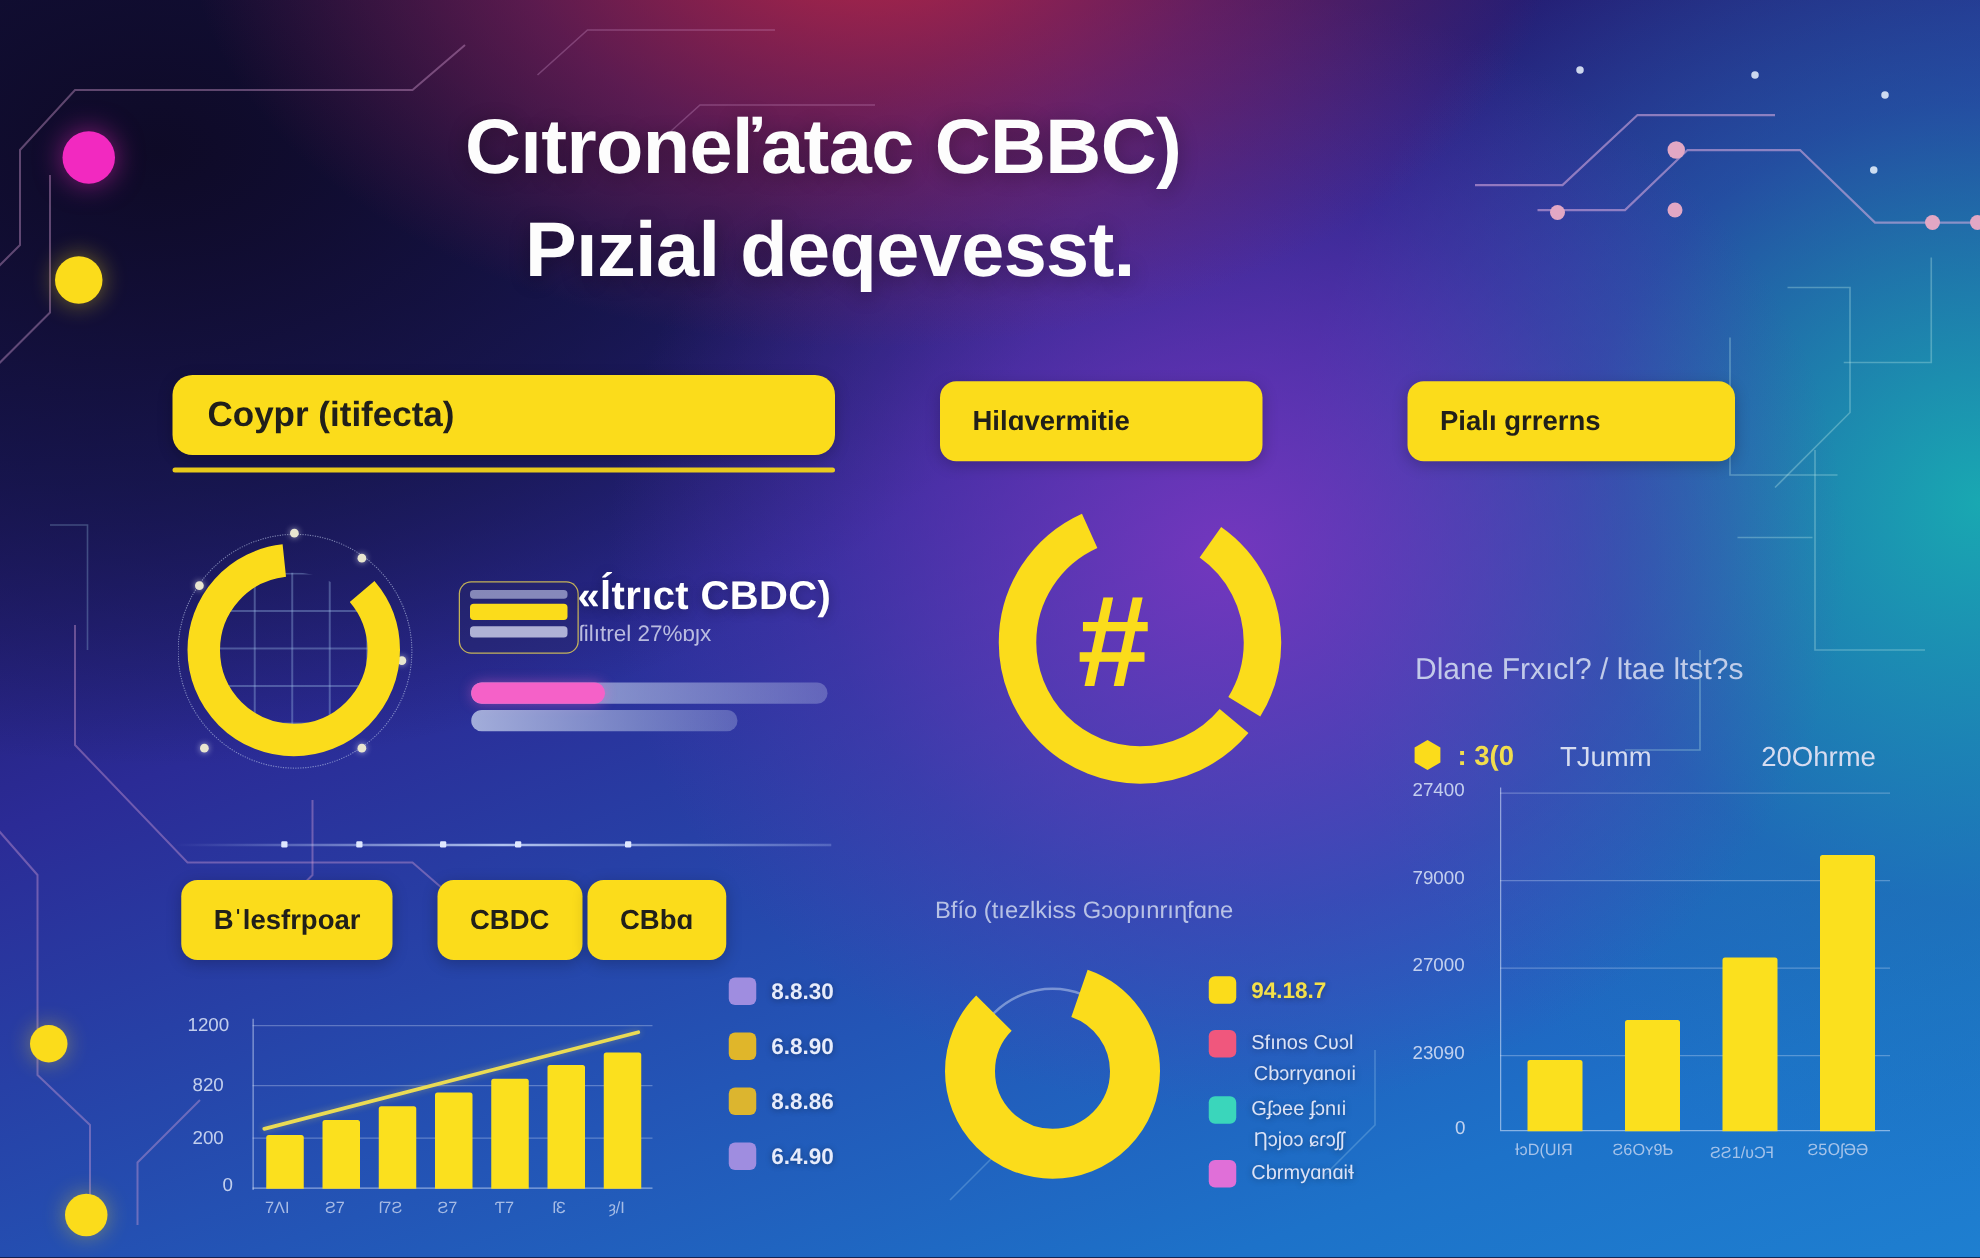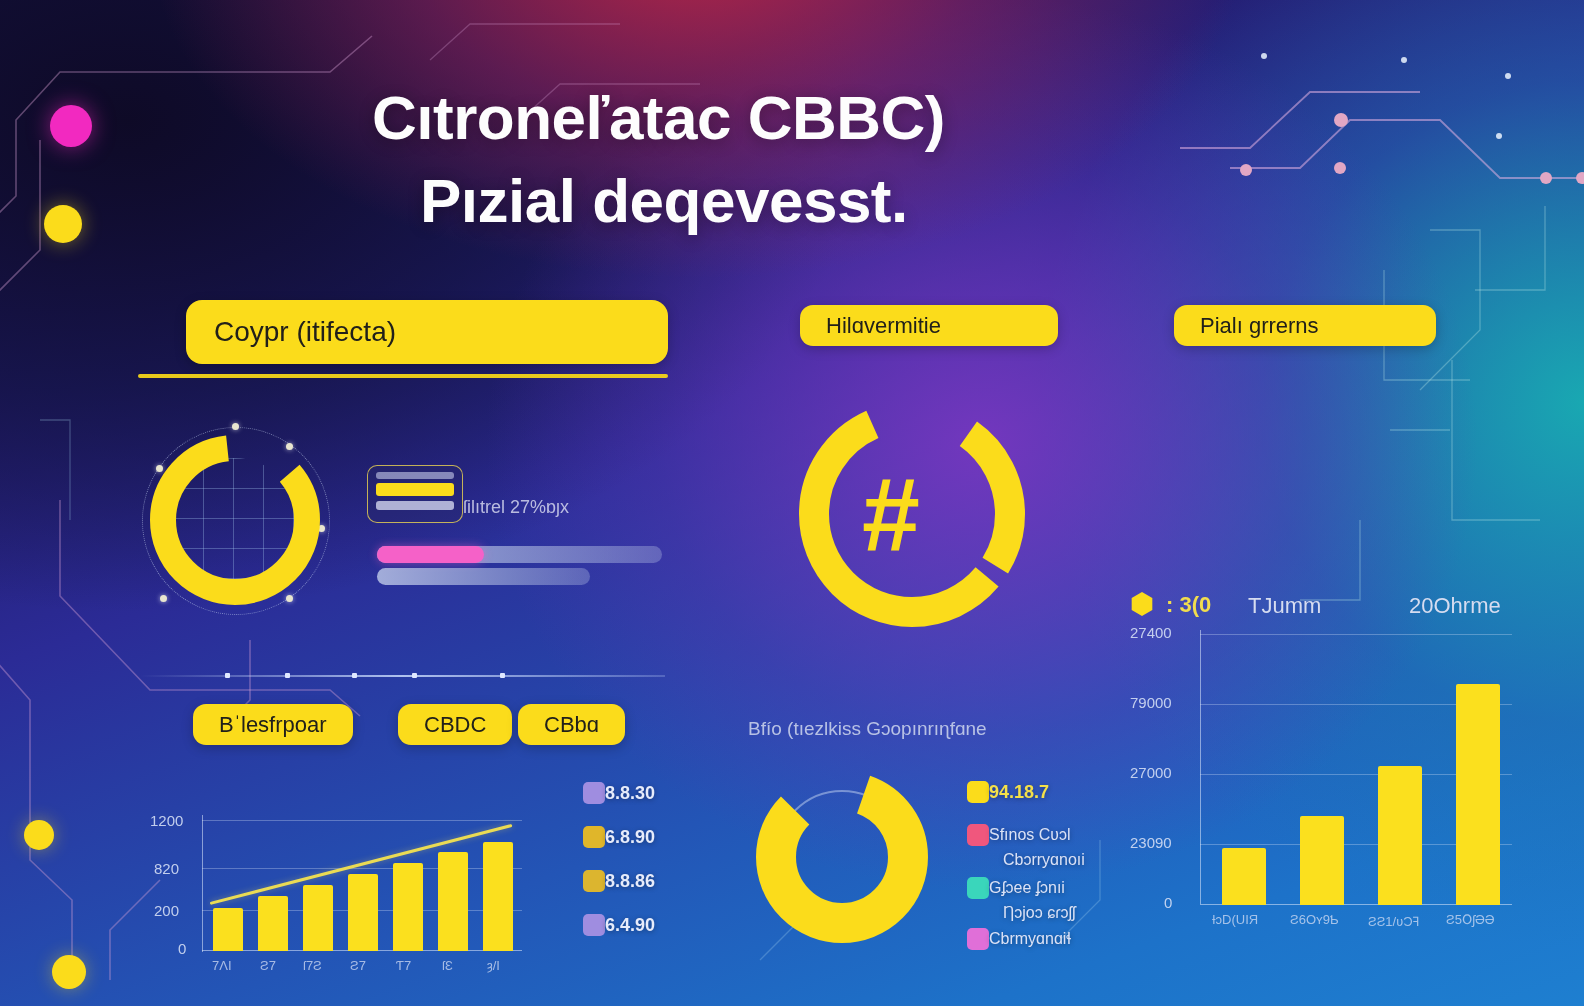--- a/index.html
+++ b/index.html
@@ -28,27 +28,26 @@
     color:#fdfdfd;font-weight:bold;font-size:62px;line-height:1.34;
     letter-spacing:-.5px;
     text-shadow:0 3px 16px rgba(0,0,0,.32);
   }
   .title .l2{display:block;margin-left:48px;}
 
   
   .panel{position:absolute;}
   .pill{
     background:#fbdc1b;color:#21201a;border-radius:13px;
-    font-weight:normal;font-size:25px;
+    font-weight:bold;font-size:25px;
     display:flex;align-items:center;
     box-shadow:0 3px 12px rgba(0,0,0,.22);
-    margin-left:48px;
   }
   .pill.big{height:64px;padding:0 28px;font-size:28px;border-radius:16px;}
-  .pill.mid{height:41px;padding:0 26px;font-size:22px;border-radius:13px;}
+  .pill.mid{height:64px;padding:0 26px;font-size:22px;border-radius:13px;}
   .underline{height:4px;background:#f3d418;border-radius:3px;margin-top:10px;opacity:.95;}
 
   
   .ringwrap{position:absolute;}
   .orbit{position:absolute;border:1.6px dotted rgba(198,212,240,.55);border-radius:50%;}
   .orbit-node{position:absolute;width:7px;height:7px;border-radius:50%;background:#e9e6cf;box-shadow:0 0 5px rgba(255,255,255,.6);}
   .grid-disc{position:absolute;border-radius:50%;overflow:hidden;
      background-image:linear-gradient(rgba(160,195,235,.35) 1.2px,transparent 1.2px),
                       linear-gradient(90deg,rgba(160,195,235,.35) 1.2px,transparent 1.2px);
      background-size:30px 30px;}
@@ -72,21 +71,21 @@
   .div-node{position:absolute;width:5px;height:5px;background:#dfe8ff;border-radius:1px;}
 
   
   .axis-lbl{position:absolute;color:#d3ddf4;font-size:15px;opacity:.9;}
   .axis-lbl.sm{font-size:13px;opacity:.75;}
   .gridline{position:absolute;height:1px;background:rgba(214,228,250,.32);}
   .axisline{position:absolute;background:rgba(222,234,252,.55);}
   .bar{position:absolute;background:#fbe01e;border-radius:2px 2px 0 0;}
   .trend{position:absolute;height:3px;background:#eadb54;transform-origin:left center;border-radius:2px;box-shadow:0 0 6px rgba(234,219,84,.4);}
 
-  .legend-item{position:absolute;display:flex;align-items:center;}
+  .legend-item{position:absolute;display:flex;align-items:center;gap:12px;}
   .sw{width:22px;height:22px;border-radius:5px;flex:none;}
   .legend-txt{color:#e7ecfb;font-size:18px;font-weight:bold;text-shadow:0 1px 5px rgba(0,0,0,.35);}
   .legend-txt.y{color:#f4e04a;}
   .legend-txt.pale{color:#dbe2f6;font-weight:normal;font-size:16px;}
   .hash{position:absolute;color:#fbdc1b;font-weight:bold;line-height:1;}
 
   
   .bigstat{position:absolute;color:#fbdc1b;font-weight:bold;font-size:96px;letter-spacing:-1px;text-shadow:0 4px 18px rgba(0,0,0,.3);}
   .bigsub{position:absolute;color:#cdd6ee;font-size:24px;opacity:.92;}
   .hex{position:absolute;width:24px;height:24px;background:#fbdc1b;
@@ -174,20 +173,21 @@
     <svg width="190" height="190" viewBox="0 0 190 190" style="position:absolute;left:0;top:0;">
       <circle cx="95" cy="95" r="72" fill="none" stroke="#fbdc1b" stroke-width="26" stroke-dasharray="382 70" stroke-dashoffset="-62" transform="rotate(-90 95 95)" stroke-linecap="butt"></circle>
     </svg>
   </div>
 
   <div class="minicard" style="left:367px;top:465px;width:78px;height:44px;">
     <div class="mc-line"></div>
     <div class="mc-bar"></div>
     <div class="mc-line2"></div>
   </div>
+  <div class="kpi-head" style="position:absolute;left:462px;top:458px;">«ĺtrıct CBDC)</div>
   <div class="kpi-sub" style="position:absolute;left:463px;top:494px;">ſilıtrel 27%ɒȷx</div>
 
   <div class="track" style="left:377px;top:546px;width:285px;"></div>
   <div class="fill" style="left:377px;top:546px;width:107px;"></div>
   <div class="track" style="left:377px;top:568px;width:213px;"></div>
 
   <div class="divider" style="left:140px;top:675px;width:525px;"></div>
   <div class="div-node" style="left:225px;top:673px;"></div>
   <div class="div-node" style="left:285px;top:673px;"></div>
   <div class="div-node" style="left:352px;top:673px;"></div>
@@ -292,20 +292,21 @@
   </div>
   <div class="legend-item" style="left:967px;top:928px;">
     <span class="sw" style="background:#e06fd8;"></span>
     <span class="legend-txt pale">Cbrmyɑnɑiɬ</span>
   </div>
 
   <div class="pill mid" style="position:absolute;left:1126px;top:305px;width:262px;box-sizing:border-box;">
     <span>Pialı grrerns</span>
   </div>
 
+  <div class="bigsub" style="left:1132px;top:522px;">Dlane Frxıcl? / ltae ltst?s</div>
 
   <div class="hex" style="left:1130px;top:592px;"></div>
   <div class="statrow" style="left:1166px;top:592px;">: 3(0</div>
   <div class="statrow pale" style="left:1248px;top:593px;">TJumm</div>
   <div class="statrow pale" style="left:1409px;top:593px;">20Ohrme</div>
 
   <div style="position:absolute;left:1122px;top:616px;width:420px;height:300px;">
     <div class="axis-lbl" style="left:8px;top:8px;">27400</div>
     <div class="axis-lbl" style="left:8px;top:78px;">79000</div>
     <div class="axis-lbl" style="left:8px;top:148px;">27000</div>

